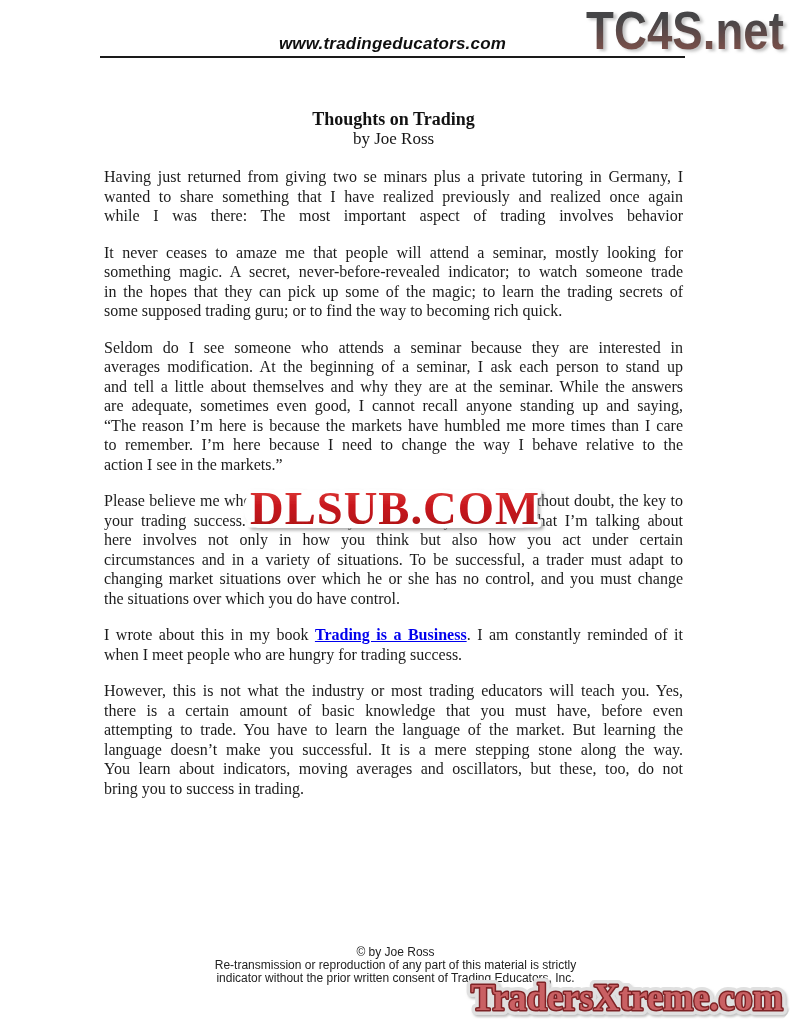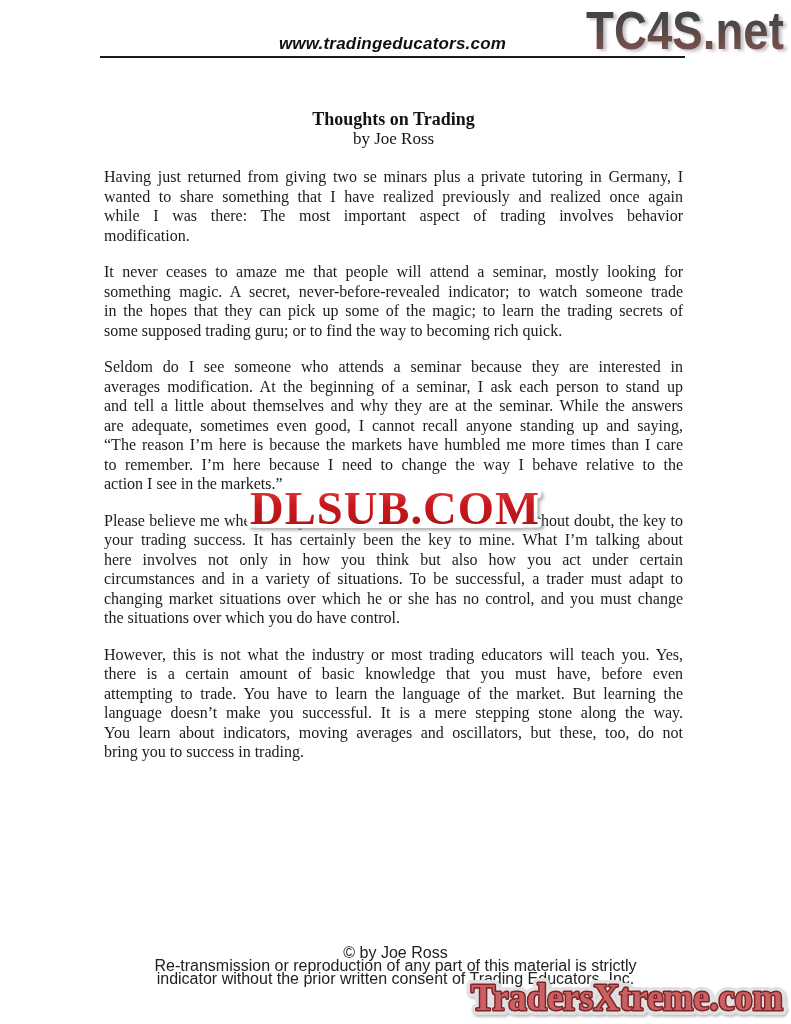--- a/index.html
+++ b/index.html
@@ -49,21 +49,21 @@
   .line.last { text-align:left; text-align-last:left; }
   .book-link {
     color:#0000ed; font-weight:bold; text-decoration:underline;
     cursor:pointer;
   }
   
   .footer {
     position:absolute; left:0; top:946px; width:791px;
     text-align:center;
     font-family:"Liberation Sans", sans-serif;
-    font-size:16px; line-height:13px; color:#222222;
+    font-size:12px; line-height:13px; color:#222222;
   }
   
   .logo-dlsub { position:absolute; left:230px; top:478px; z-index:6; }
   .logo-tradersxtreme { position:absolute; right:0px; top:971px; z-index:7; }
   svg text { user-select:none; }
 </style>
 </head>
 <body>
 
 <div class="page">
@@ -85,21 +85,20 @@
   </svg>
 
   <div class="doc">
     <div class="doc-title">Thoughts on Trading</div>
     <div class="doc-byline">by Joe Ross</div>
     <div>
         <div class="para">
           <div class="line">Having just returned from giving two se minars plus a private tutoring in Germany, I</div>
           <div class="line">wanted to share something that I have realized previously and realized once again</div>
           <div class="line">while I was there: The most important aspect of trading involves behavior</div>
-          <div class="line last">modification.</div>
         </div>
         <div class="para">
           <div class="line">It never ceases to amaze me that people will attend a seminar, mostly looking for</div>
           <div class="line">something magic. A secret, never-before-revealed indicator; to watch someone trade</div>
           <div class="line">in the hopes that they can pick up some of the magic; to learn the trading secrets of</div>
           <div class="line last">some supposed trading guru; or to find the way to becoming rich quick.</div>
         </div>
         <div class="para">
           <div class="line">Seldom do I see someone who attends a seminar because they are interested in</div>
           <div class="line">averages modification. At the beginning of a seminar, I ask each person to stand up</div>
@@ -109,20 +108,24 @@
           <div class="line">to remember. I’m here because I need to change the way I behave relative to the</div>
           <div class="line last">action I see in the markets.”</div>
         </div>
         <div class="para">
           <div class="line">Please believe me when I tell you that behavior modification is, without doubt, the key to</div>
           <div class="line">your trading success. It has certainly been the key to mine. What I’m talking about</div>
           <div class="line">here involves not only in how you think but also how you act under certain</div>
           <div class="line">circumstances and in a variety of situations. To be successful, a trader must adapt to</div>
           <div class="line">changing market situations over which he or she has no control, and you must change</div>
           <div class="line last">the situations over which you do have control.</div>
+        </div>
+        <div class="para">
+          <div class="line"><span>I wrote about this in my book </span><span class="book-link">Trading is a Business</span><span>. I am constantly reminded of it</span></div>
+          <div class="line last">when I meet people who are hungry for trading success.</div>
         </div>
         <div class="para">
           <div class="line">However, this is not what the industry or most trading educators will teach you. Yes,</div>
           <div class="line">there is a certain amount of basic knowledge that you must have, before even</div>
           <div class="line">attempting to trade. You have to learn the language of the market. But learning the</div>
           <div class="line">language doesn’t make you successful. It is a mere stepping stone along the way.</div>
           <div class="line">You learn about indicators, moving averages and oscillators, but these, too, do not</div>
           <div class="line last">bring you to success in trading.</div>
         </div>
       </div>

